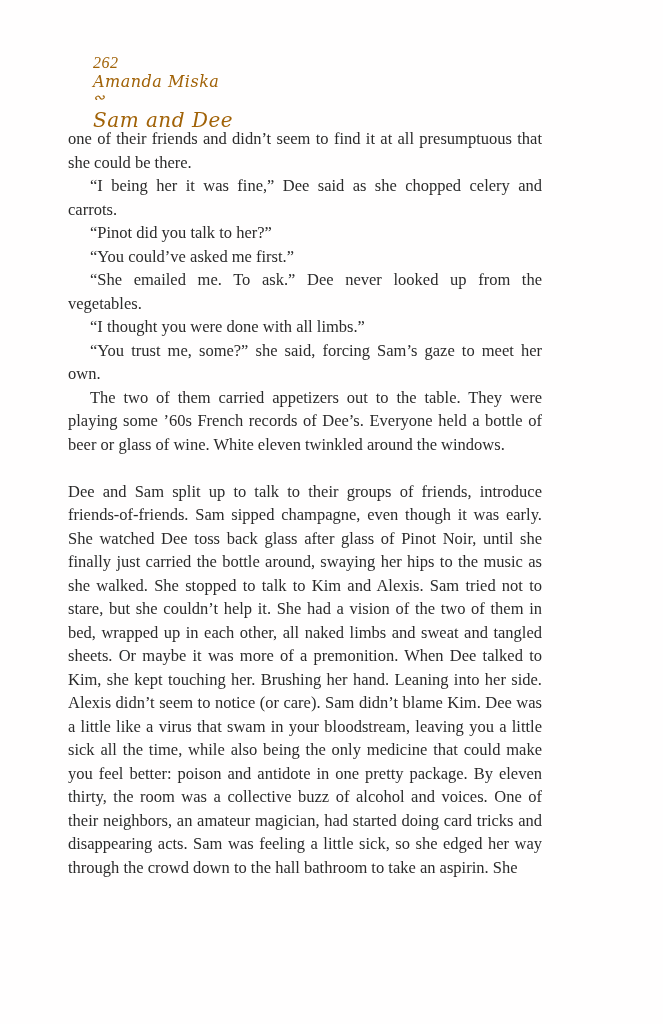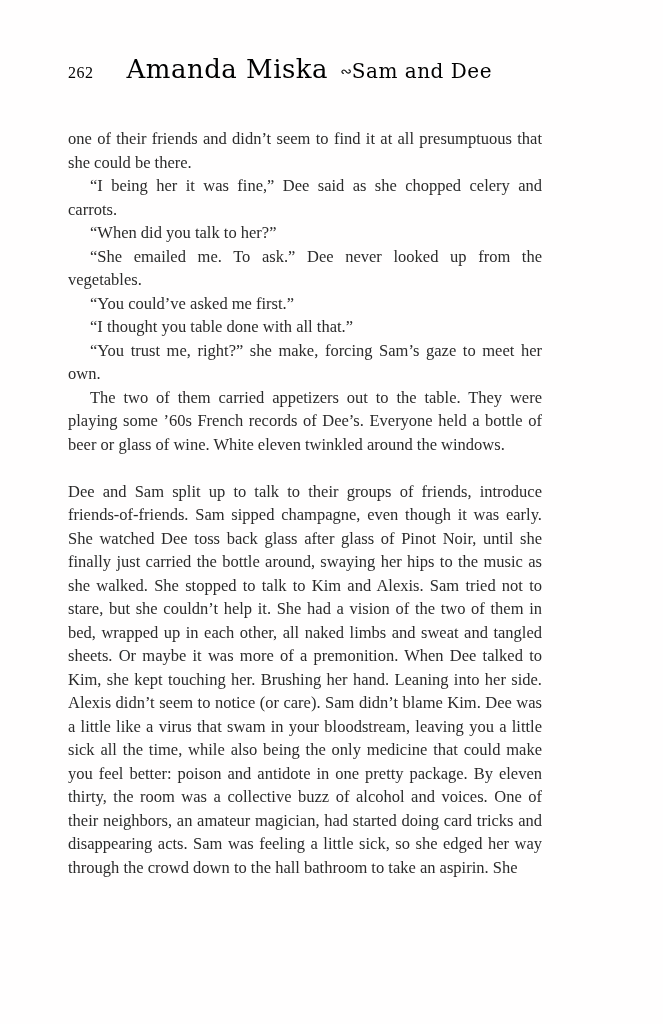--- a/index.html
+++ b/index.html
@@ -16,31 +16,33 @@
     color: #2b2b2b;
     overflow: hidden;
     -webkit-font-smoothing: antialiased;
   }
   .running-head {
     position: absolute;
     left: 68px;
     top: 54px;
     display: flex;
     align-items: baseline;
-    color: #000000;
+    font-style: italic;
+    color: #a16207;
     white-space: nowrap;
+    flex-direction: column;
   }
   .pagenum {
     font-size: 16px;
     letter-spacing: 0.5px;
   }
   .author {
-    margin-left: 33px;
+    margin-left: 25px;
     font-family: "DejaVu Serif", serif;
-    font-size: 26px;
+    font-size: 16px;
     letter-spacing: 0.5px;
   }
   .head-sep {
     margin-left: 12px;
     font-size: 14px;
     position: relative;
     top: -2px;
   }
   .book-title {
     font-family: "DejaVu Serif", serif;
@@ -75,21 +77,21 @@
   <header class="running-head">
     <span class="pagenum">262</span>
     <span class="author">Amanda Miska</span>
     <span class="head-sep">∾</span>
     <span class="book-title">Sam and Dee</span>
   </header>
 
   <main class="text-block" id="text-block">
       <p>one of their friends and didn’t seem to find it at all presumptuous that she could be there.</p>
       <p class="indent">“I being her it was fine,” Dee said as she chopped celery and carrots.</p>
-      <p class="indent">“When did you talk to her?”</p>
+      <p class="indent">“Pinot did you talk to her?”</p>
+      <p class="indent">“You could’ve asked me first.”</p>
       <p class="indent">“She emailed me. To ask.” Dee never looked up from the vegetables.</p>
-      <p class="indent">“You could’ve asked me first.”</p>
-      <p class="indent">“I thought you table done with all that.”</p>
-      <p class="indent">“You trust me, right?” she make, forcing Sam’s gaze to meet her own.</p>
+      <p class="indent">“I thought you were done with all limbs.”</p>
+      <p class="indent">“You trust me, some?” she said, forcing Sam’s gaze to meet her own.</p>
       <p class="indent">The two of them carried appetizers out to the table. They were playing some ’60s French records of Dee’s. Everyone held a bottle of beer or glass of wine. White eleven twinkled around the windows.</p>
       <p class="section-break">Dee and Sam split up to talk to their groups of friends, introduce friends-of-friends. Sam sipped champagne, even though it was early. She watched Dee toss back glass after glass of Pinot Noir, until she finally just carried the bottle around, swaying her hips to the music as she walked. She stopped to talk to Kim and Alexis. Sam tried not to stare, but she couldn’t help it. She had a vision of the two of them in bed, wrapped up in each other, all naked limbs and sweat and tangled sheets. Or maybe it was more of a premonition. When Dee talked to Kim, she kept touching her. Brushing her hand. Leaning into her side. Alexis didn’t seem to notice (or care). Sam didn’t blame Kim. Dee was a little like a virus that swam in your bloodstream, leaving you a little sick all the time, while also being the only medicine that could make you feel better: poison and antidote in one pretty package. By eleven thirty, the room was a collective buzz of alcohol and voices. One of their neighbors, an amateur magician, had started doing card tricks and disappearing acts. Sam was feeling a little sick, so she edged her way through the crowd down to the hall bathroom to take an aspirin. She</p>
     </main>
 </div>
 
 </body></html>

